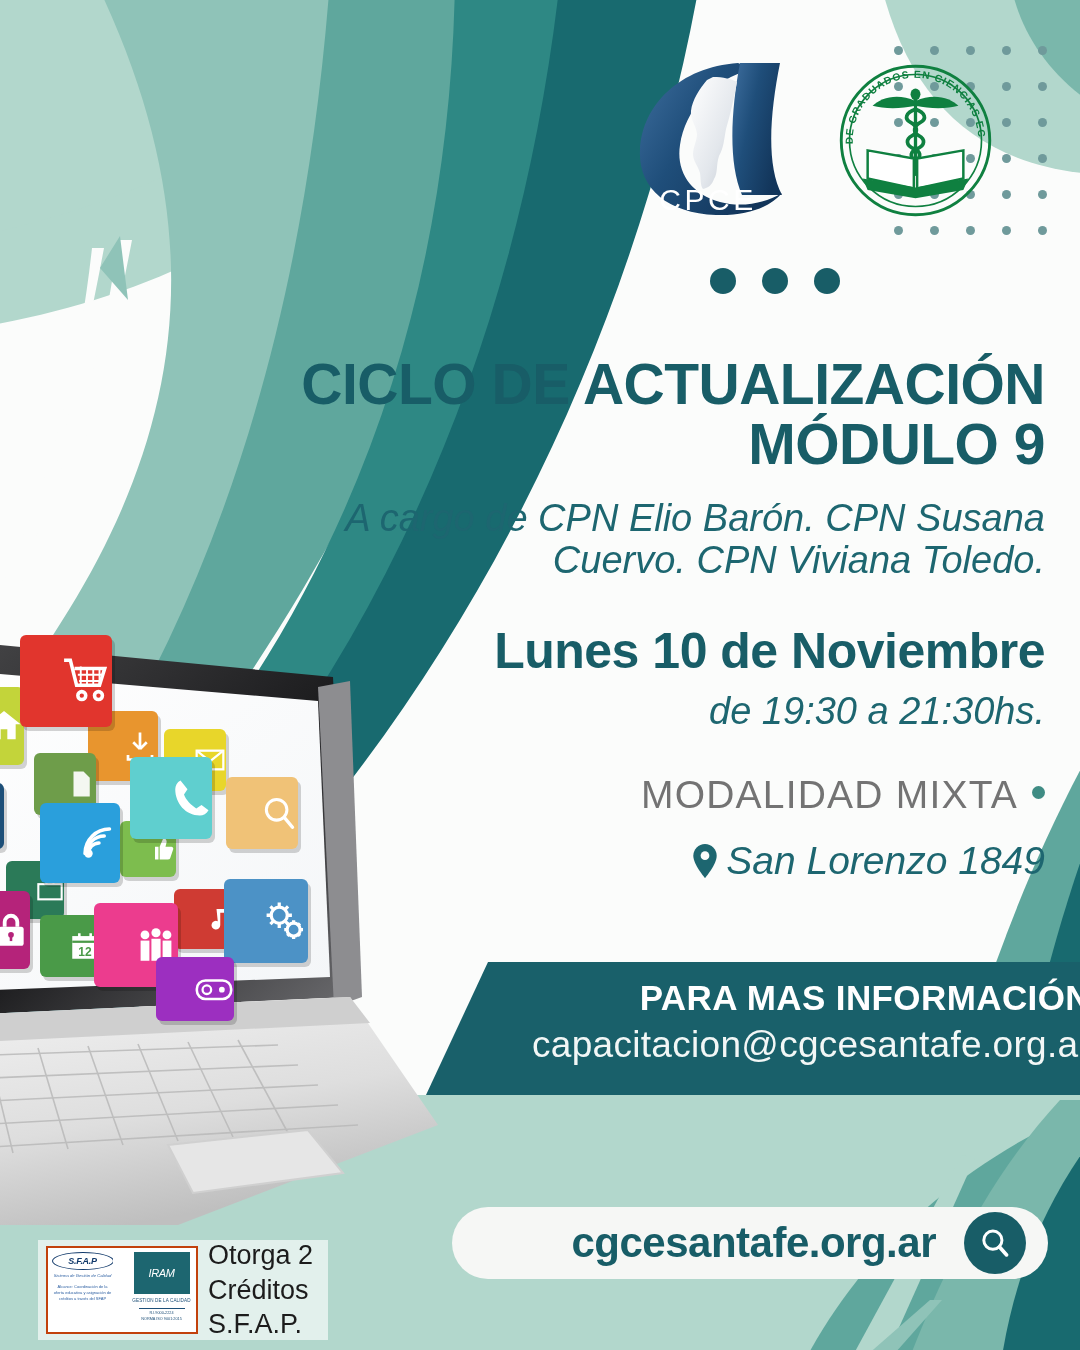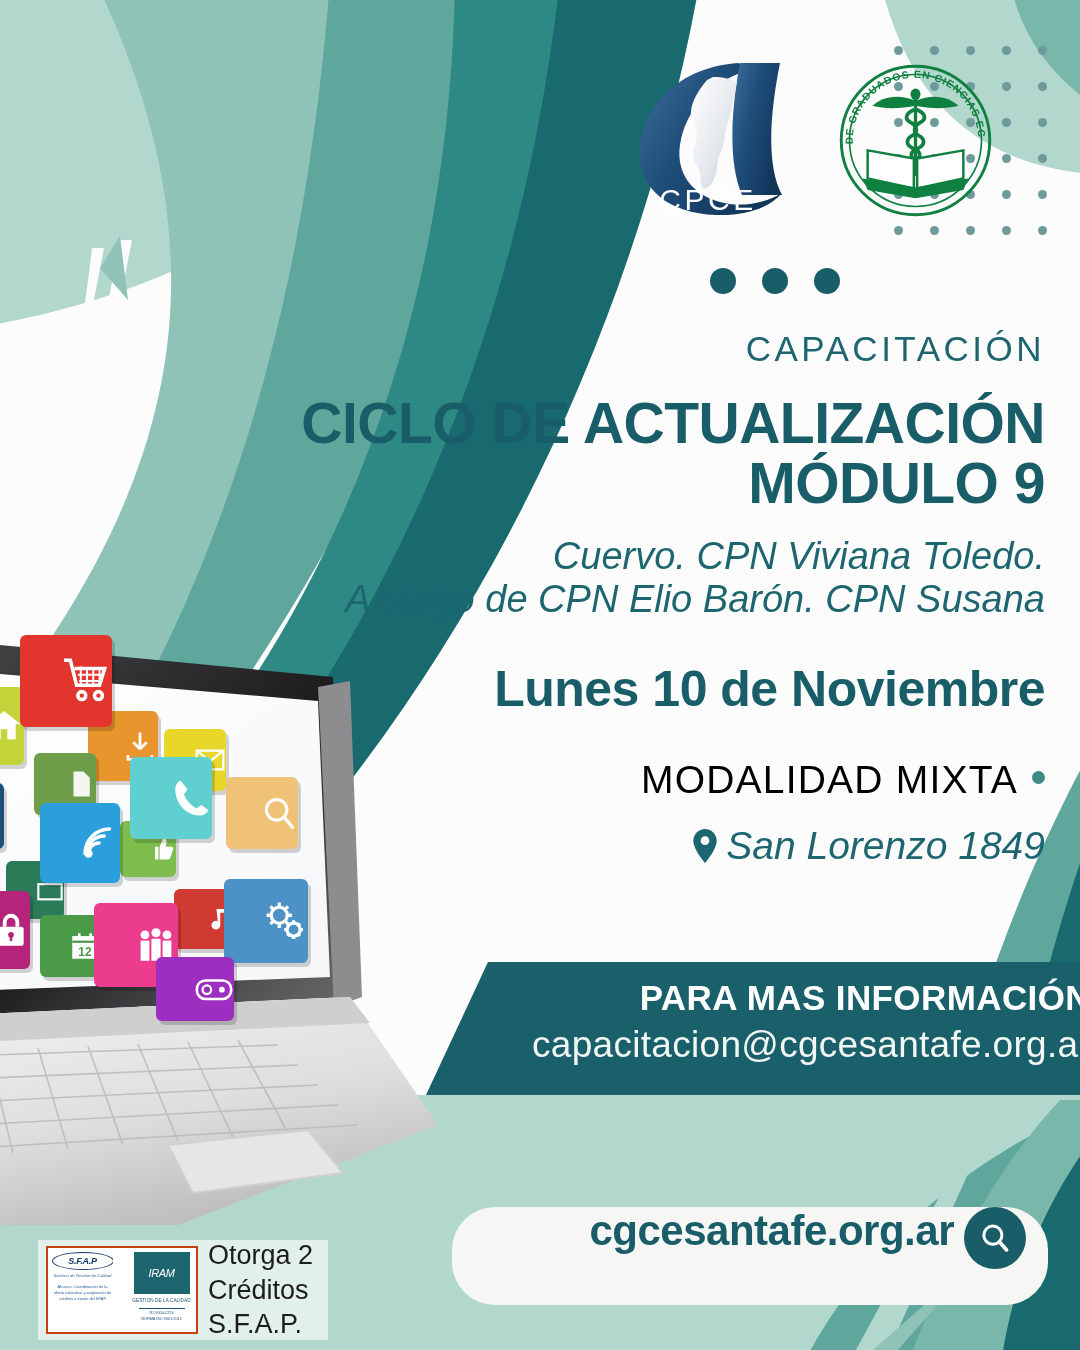--- a/index.html
+++ b/index.html
@@ -122,21 +122,21 @@
     margin-top: 10px;
     font-size: 38px;
     font-style: italic;
     color: #1d6670;
   }
 
   .modality {
     margin-top: 40px;
     font-size: 39px;
     letter-spacing: 1.2px;
-    color: #000000;
+    color: #737373;
   }
   .modality .bullet {
     display: inline-block;
     width: 13px; height: 13px;
     border-radius: 50%;
     background: #3f8c84;
     margin-left: 14px;
     vertical-align: 9px;
   }
 
@@ -179,27 +179,27 @@
     color: #f2f7f6;
     letter-spacing: 0.3px;
   }
 
   
   .web-pill {
     position: absolute;
     left: 452px;
     top: 1207px;
     width: 596px;
-    height: 98px;
+    height: 72px;
     background: #f6f7f5;
     border-radius: 43px;
     display: flex;
-    align-items: flex-start;
+    align-items: center;
     justify-content: flex-end;
-    gap: 10px;
+    gap: 28px;
     padding-right: 22px;
     z-index: 7;
   }
   .web-url {
     font-size: 42px;
     font-weight: 800;
     color: #185d67;
     letter-spacing: -0.5px;
   }
   .search-circle {
@@ -480,33 +480,33 @@
   </div>
 
   <div class="tri-dots">
     <i></i>
       <i></i>
       <i></i>
   </div>
 
   <div class="content">
 
-    <div class="eyebrow">CAPACITACIÓN</div>
 
     <h1 class="title">
       <span>CICLO DE ACTUALIZACIÓN</span>
       <span>MÓDULO 9</span>
     </h1>
 
     <div class="speakers">
+      <div>A cargo de CPN Elio Barón. CPN Susana</div>
       <div>Cuervo. CPN Viviana Toledo.</div>
-      <div>A cargo de CPN Elio Barón. CPN Susana</div>
     </div>
 
     <div class="date">Lunes 10 de Noviembre</div>
+    <div class="time">de 19:30 a 21:30hs.</div>
 
     <div class="modality">
       <span>MODALIDAD MIXTA</span><span class="bullet"></span>
     </div>
 
     <div class="address">
       <svg class="pin" viewBox="0 0 24 32">
         <path fill="#1d6670" d="M12 0C5.9 0 1 4.9 1 11c0 8.2 11 21 11 21s11-12.8 11-21C23 4.9 18.1 0 12 0z"></path>
         <circle cx="12" cy="11" r="4.1" fill="#fbfcfb"></circle>
       </svg>

